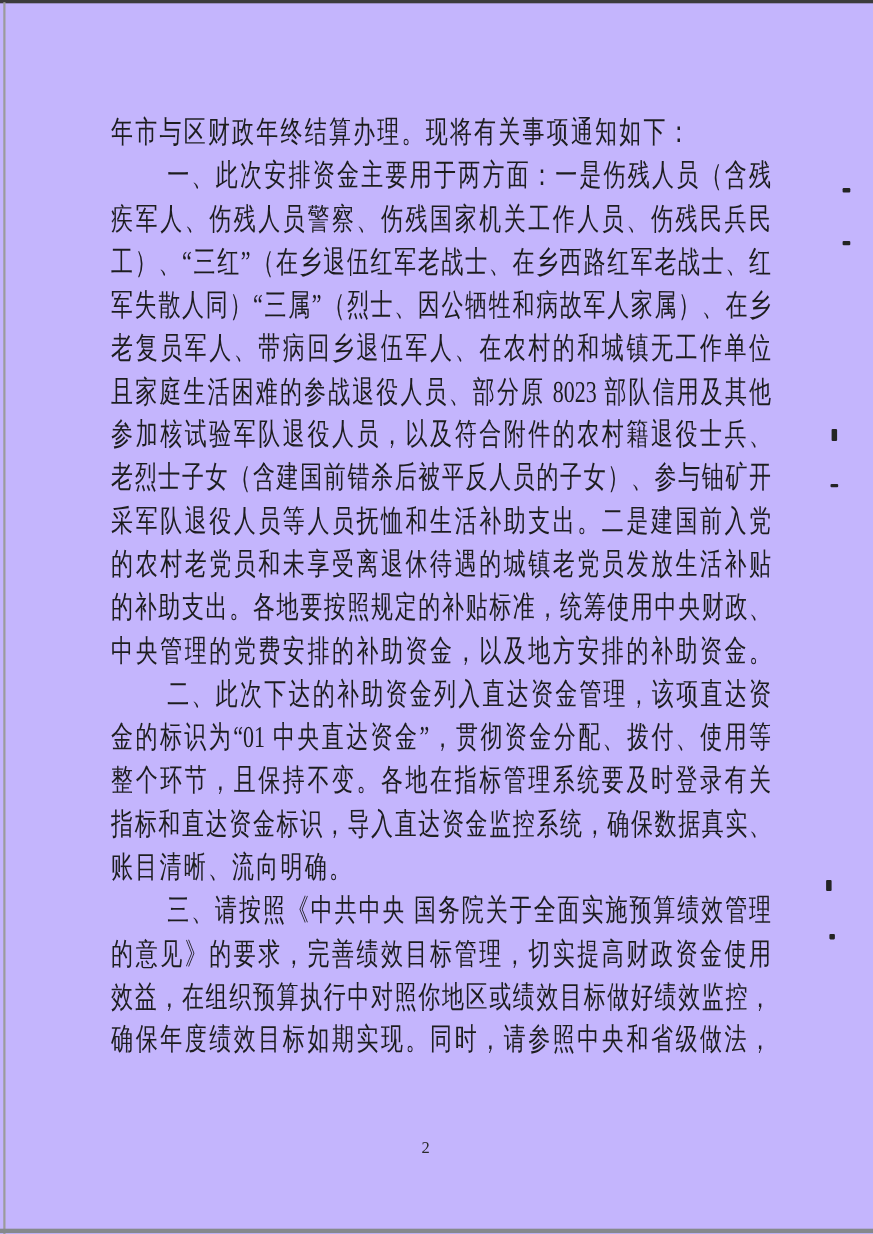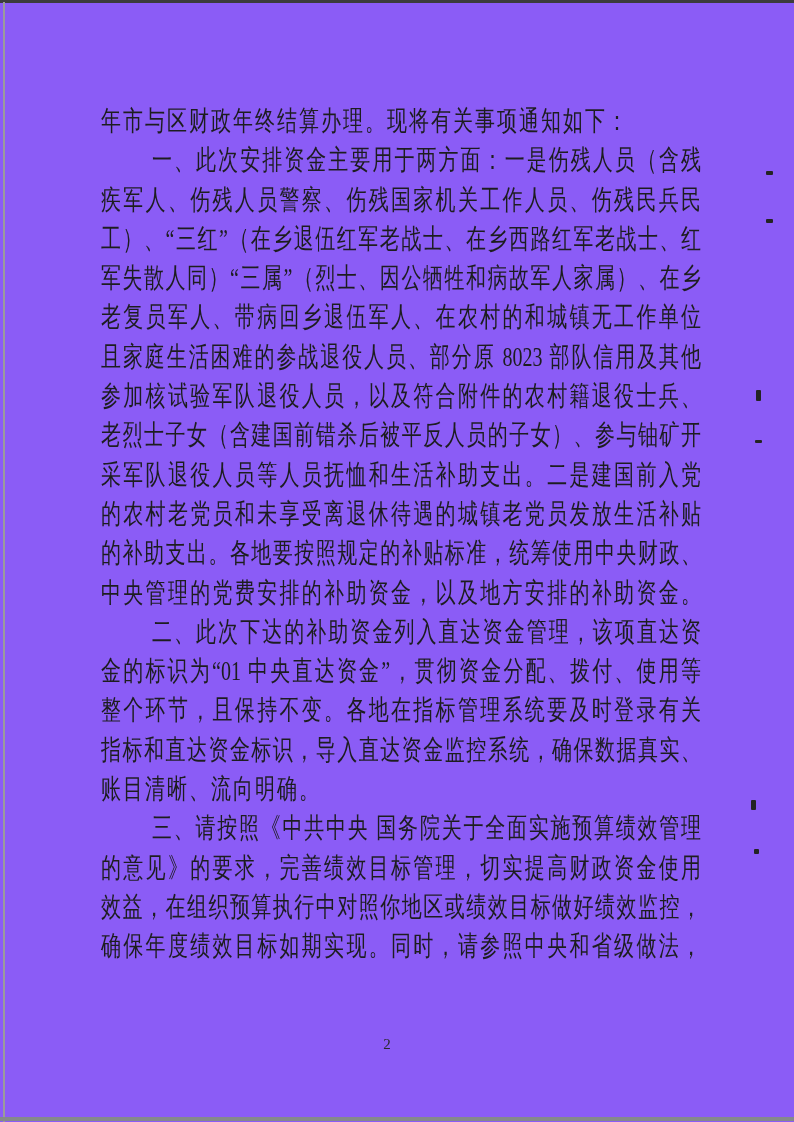--- a/index.html
+++ b/index.html
@@ -4,21 +4,21 @@
 <style>
   html, body {
     margin: 0;
     padding: 0;
     background: #ffffff;
   }
   .page {
     position: relative;
     width: 794px;
     height: 1122px;
-    background: #8b5cf6;
+    background: #c4b5fd;
     overflow: hidden;
     font-family: "Liberation Serif", "DejaVu Serif", serif;
     color: #1d1d1f;
   }
   
   .edge-top {
     position: absolute;
     left: 0; top: 0;
     width: 794px; height: 3px;
     background: #3c3c3c;

